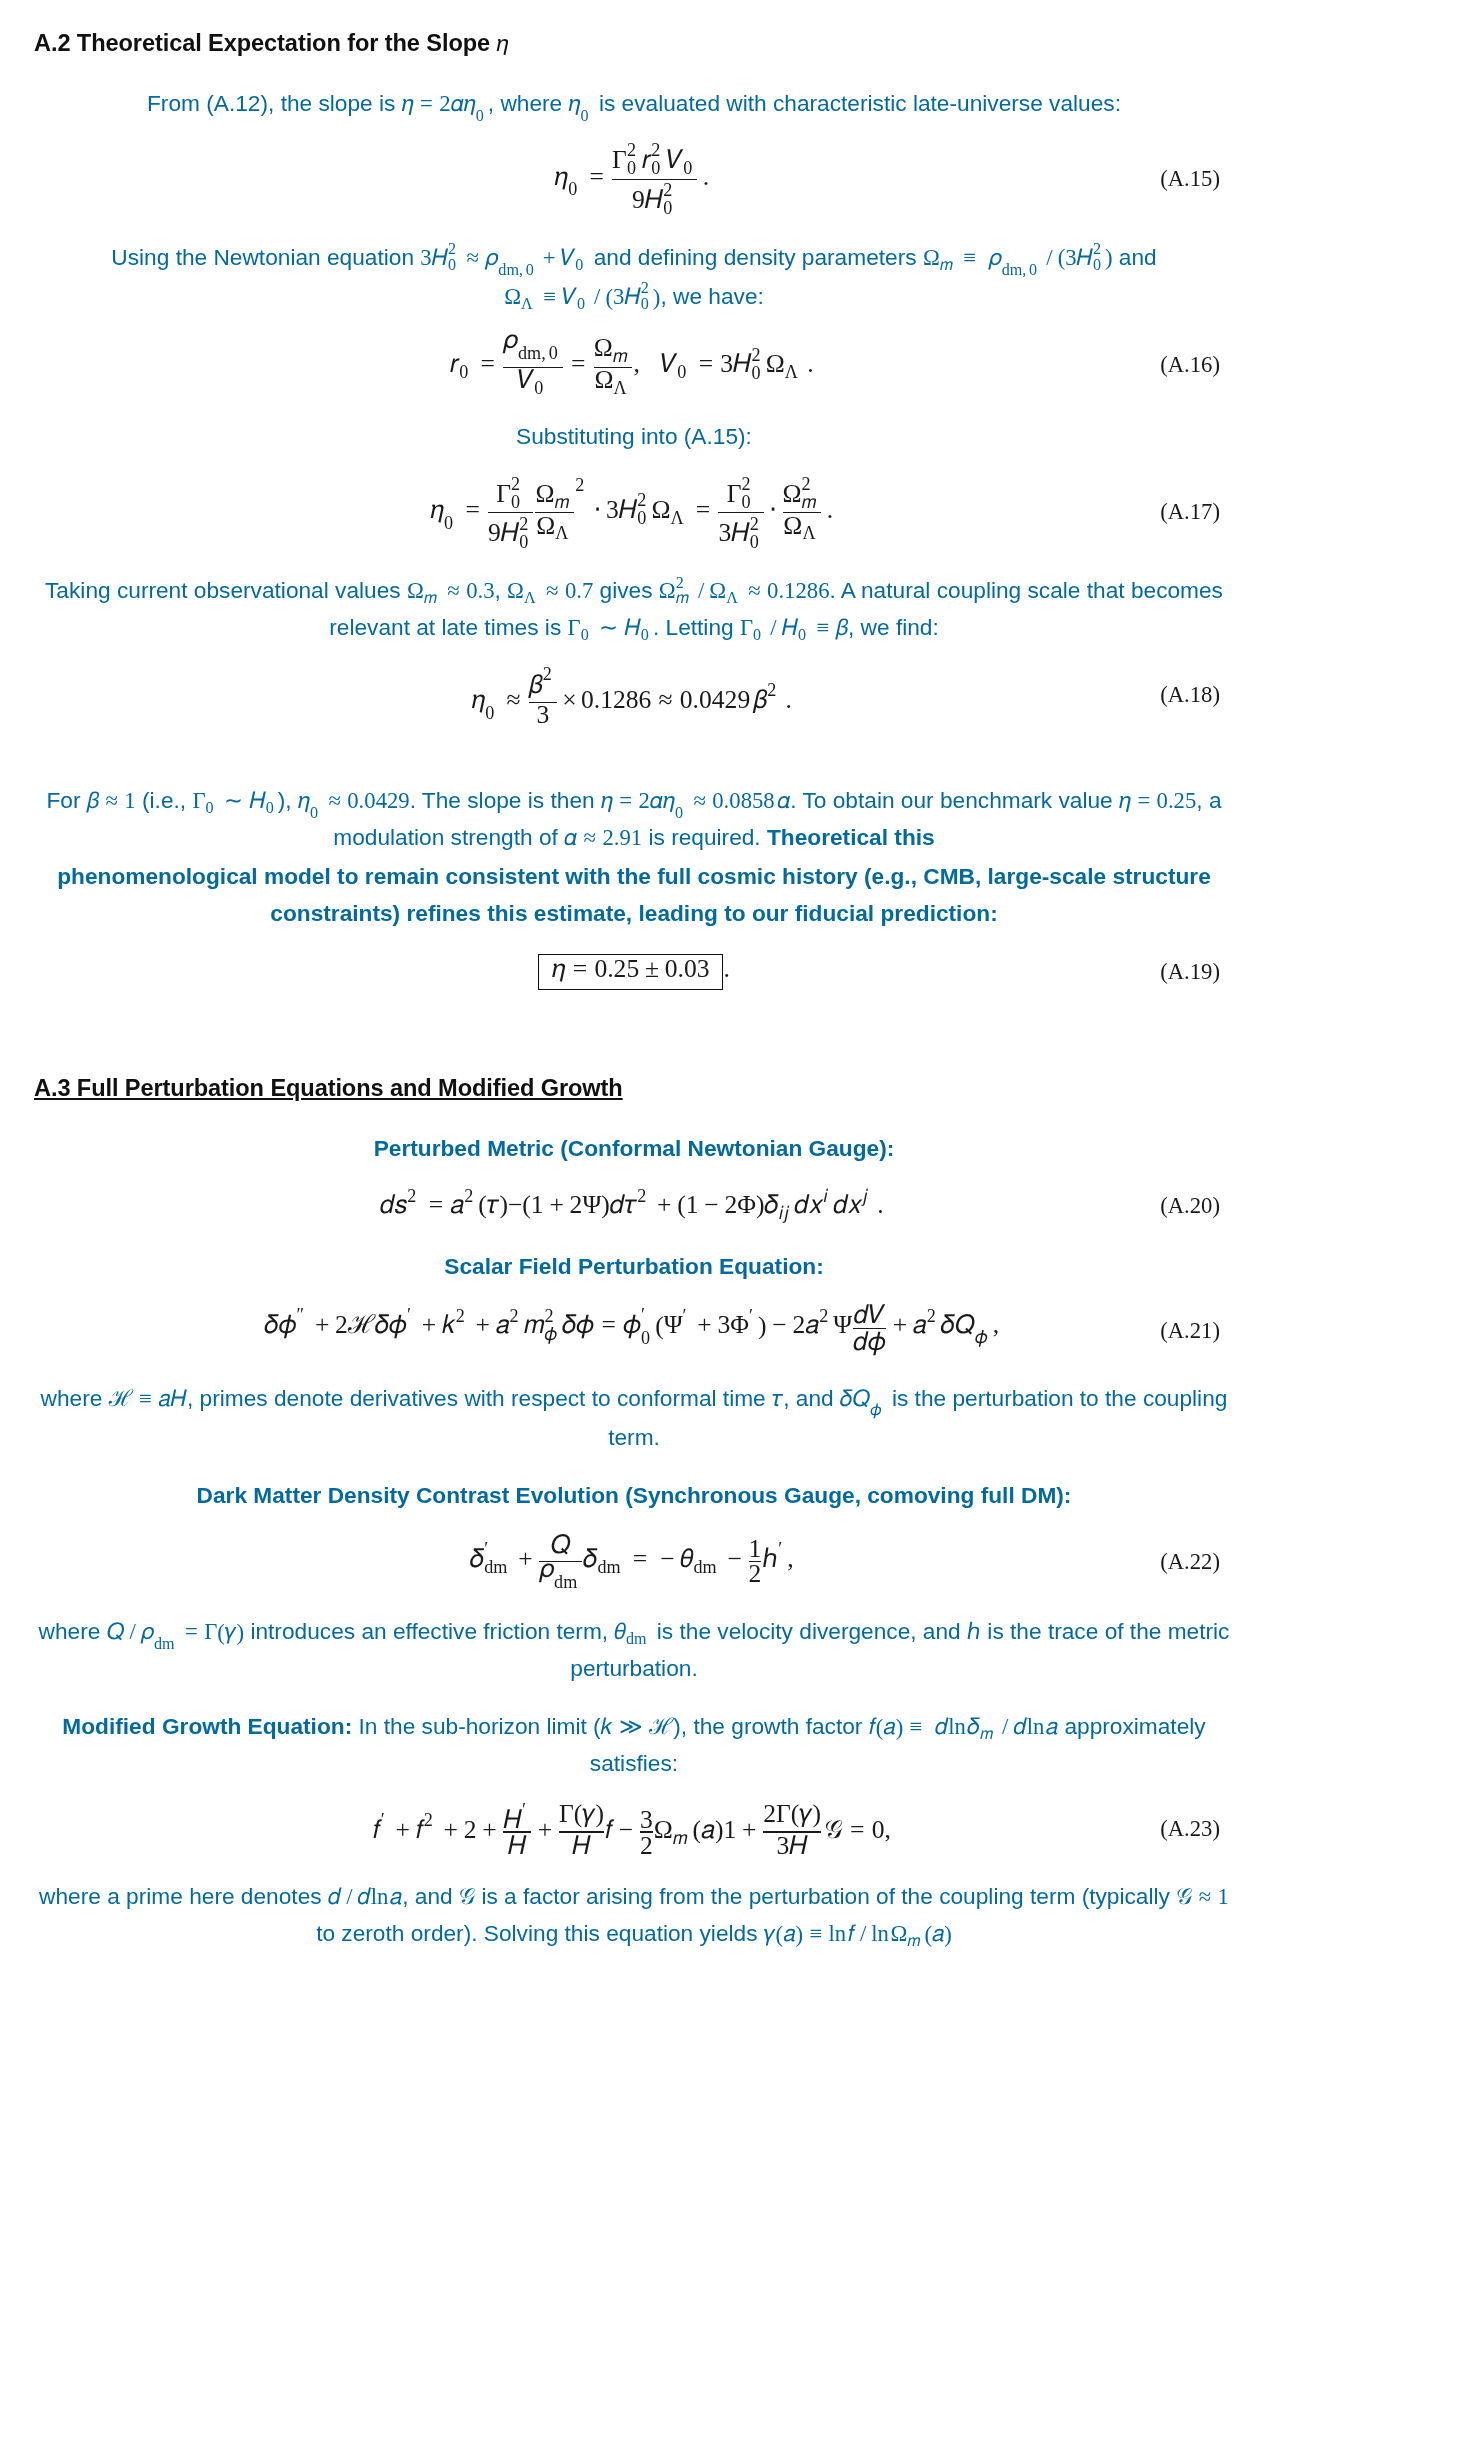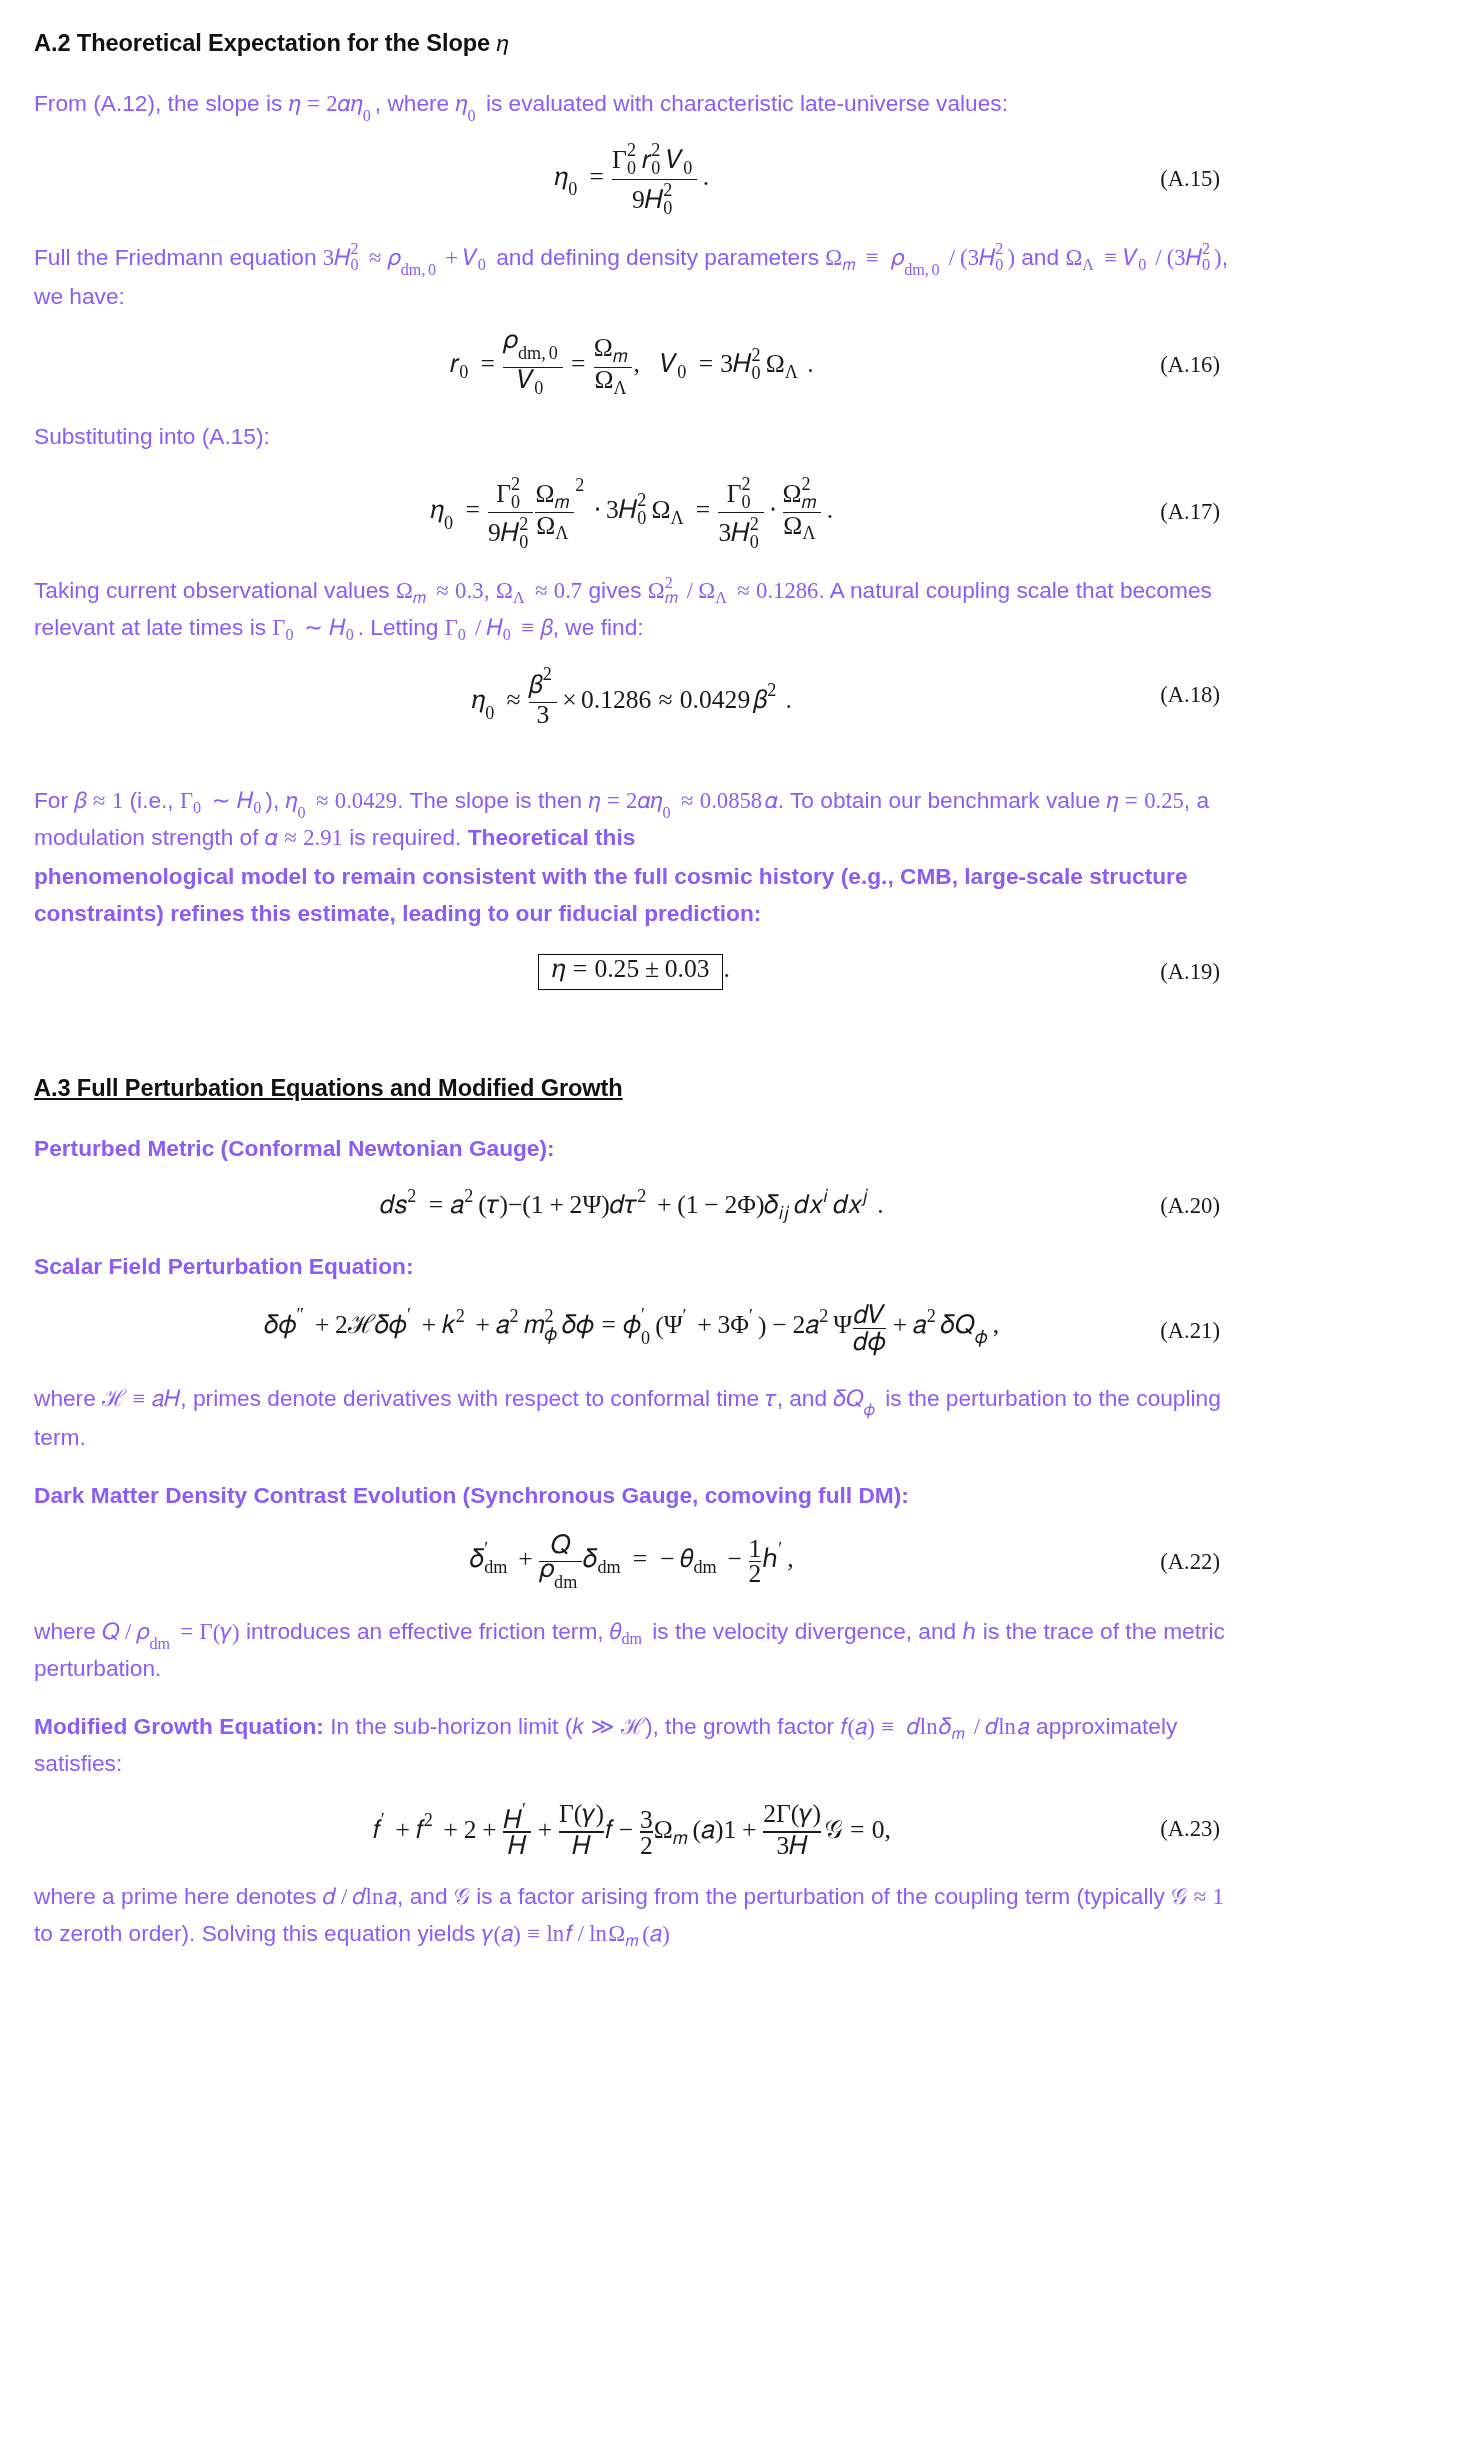--- a/index.html
+++ b/index.html
@@ -24,22 +24,23 @@
     margin: 7.9px 0 26.6px 0;
     line-height: 1.3;
     color: #111;
   }
   h2.section-heading.tight { margin-top: 42px; text-decoration: underline; }
 
   p.para {
     font-size: 22.7px;
     line-height: 1.62;
     margin: 0 0 21.7px 0;
-    color: #8b5cf6;
+    color: #0369a1;
     max-width: 1418px;
+    text-align: center;
   }
   p.para.bold-lead { font-weight: bold; }
   p.tightgap { margin-bottom: 3px; }
 
   .bold { font-weight: bold; }
 
   
   .eq-center-wrap {
     position: relative;
     width: 100%;
@@ -149,21 +150,21 @@
               </msubsup>
             </mrow>
         </mfrac>
         <mo>.</mo>
       </math>
     </div>
     <span class="eq-number">(A.15)</span>
   </div>
 
   <p class="para">
-    <span>Full the Friedmann equation </span><math class="inline" xmlns="http://www.w3.org/1998/Math/MathML">
+    <span>Using the Newtonian equation </span><math class="inline" xmlns="http://www.w3.org/1998/Math/MathML">
         <mn>3</mn>
         <msubsup>
           <mi>H</mi>
           <mn>0</mn>
           <mn>2</mn>
         </msubsup>
         <mo>≈</mo>
         <msub>
           <mi>ρ</mi>
           <mrow>

